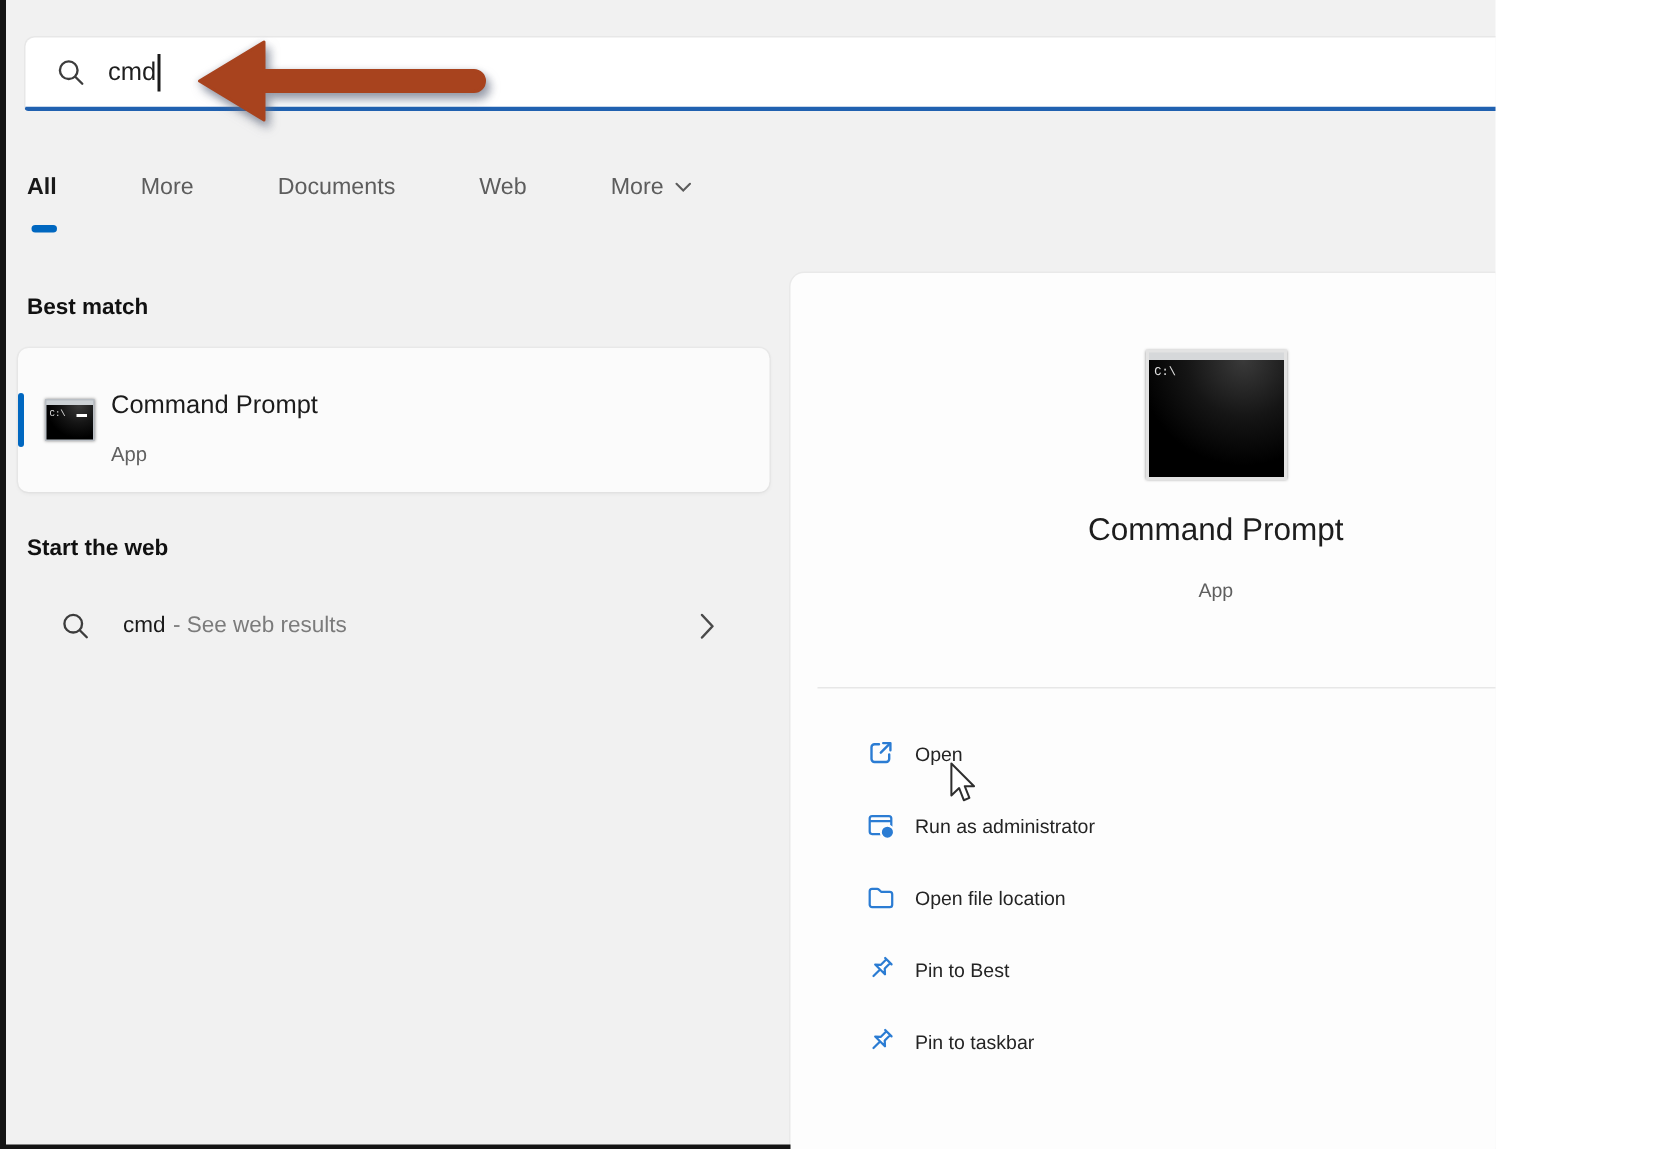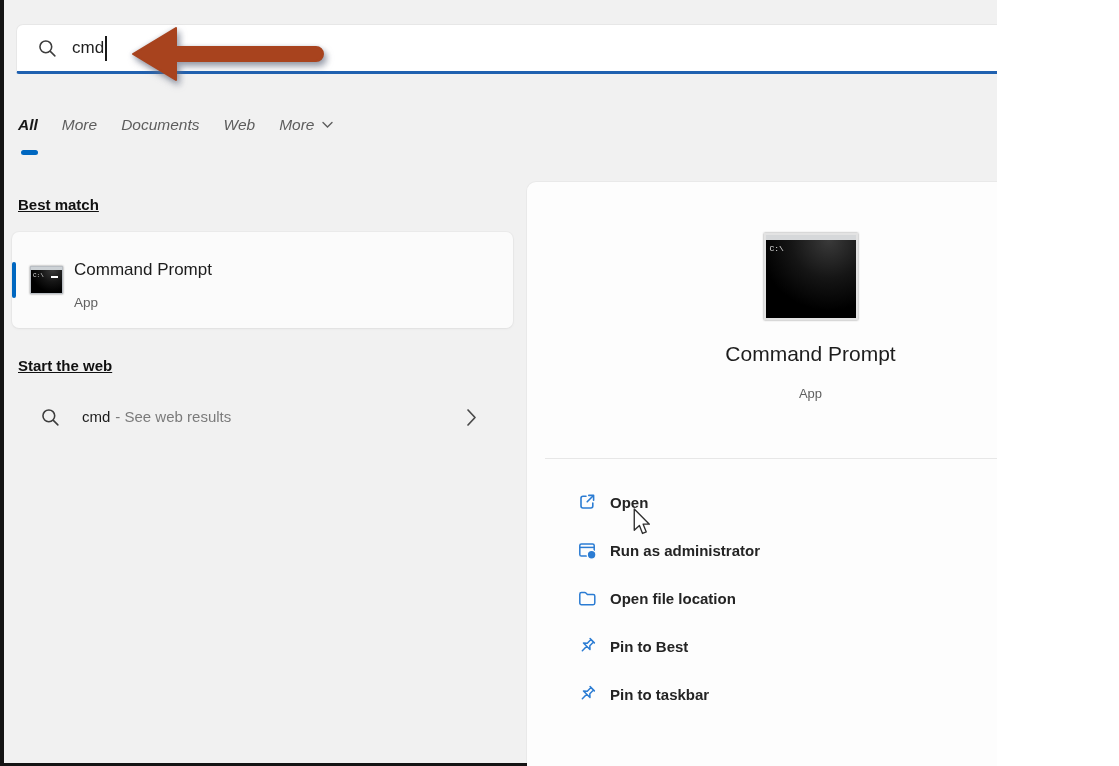--- a/index.html
+++ b/index.html
@@ -25,33 +25,33 @@
   .caret{width:2px;height:25px;background:#1a1a1a;margin-left:1px;}
 
   
   .anno-arrow{
     position:absolute; left:130px; top:21px; width:198px; height:66px; z-index:6;
     filter: drop-shadow(3px 4px 3px rgba(100,108,128,.55)) drop-shadow(-1px 1px 2px rgba(100,108,128,.35));
   }
   .anno-arrow path{fill:var(--arrow,#a8431e); stroke:var(--arrow,#a8431e); stroke-width:2; stroke-linejoin:round;}
 
   
-  .tabs{position:absolute;left:18px;top:116px;display:flex;gap:24px;font-size:15.5px;color:#5d5d5d;align-items:center;font-style:italic;}
+  .tabs{position:absolute;left:18px;top:116px;display:flex;gap:56px;font-size:15.5px;color:#5d5d5d;align-items:center;}
   .tab{cursor:default;display:flex;align-items:center;gap:8px;}
   .tab.active{color:#191919;font-weight:600;}
   .tab-underline{position:absolute;left:21px;top:150px;width:17px;height:5px;border-radius:3px;background:var(--accent,#0067c0);}
   .chev-down{width:11px;height:8px;color:#5d5d5d;}
 
   
   .topbtn{position:absolute;top:106px;width:30px;height:30px;display:flex;align-items:center;justify-content:center;color:#3d3d3d;}
   .topbtn.account{left:1009px;}
   .topbtn.more{left:1056px;}
 
   
-  .sec-heading{position:absolute;left:18px;font-size:15px;font-weight:700;color:#111;text-decoration:underline;}
+  .sec-heading{position:absolute;left:18px;font-size:15px;font-weight:700;color:#111;}
   .h-bestmatch{top:196px;}
   .h-web{top:357px;}
 
   
   .bm-card{
     position:absolute; left:12px; top:232px; width:501px; height:96px;
     background:#fbfbfb; border-radius:7px;
     box-shadow:0 0 0 1px rgba(0,0,0,.025), 0 1px 3px rgba(0,0,0,.05);
   }
   .sel-bar{position:absolute;left:0;top:30px;width:4px;height:36px;background:var(--accent,#0067c0);border-radius:2px;}
@@ -85,21 +85,21 @@
   
   .panel{
     position:absolute;left:527px;top:182px;width:567px;height:584px;
     background:var(--panel_bg,#fdfdfd);border-radius:9px 9px 0 0;
     box-shadow:0 0 0 1px rgba(0,0,0,.03);
   }
   .panel-title{position:absolute;top:160px;left:0;width:100%;text-align:center;font-size:21px;color:#1d1d1d;}
   .panel-sub{position:absolute;top:204px;left:0;width:100%;text-align:center;font-size:13px;color:var(--text_secondary,#5f5f5f);}
   .panel-divider{position:absolute;top:276px;left:18px;width:497px;height:1px;background:#e7e7e7;}
   .actions{position:absolute;top:296px;left:0;right:0;}
-  .action-row{height:48px;display:flex;align-items:center;padding-left:50px;gap:13px;font-size:15px;color:#242424;font-weight:bold;}
+  .action-row{height:48px;display:flex;align-items:center;padding-left:50px;gap:13px;font-size:13px;color:#242424;}
   .action-ic{width:20px;height:20px;flex:none;color:var(--icon_blue,#2b7cd3);}
 
   
   .cursor{position:absolute;left:631px;top:508px;width:21px;height:29px;z-index:9;}
 
   svg{display:block;}
 </style>
 </head>
 <body>
 

